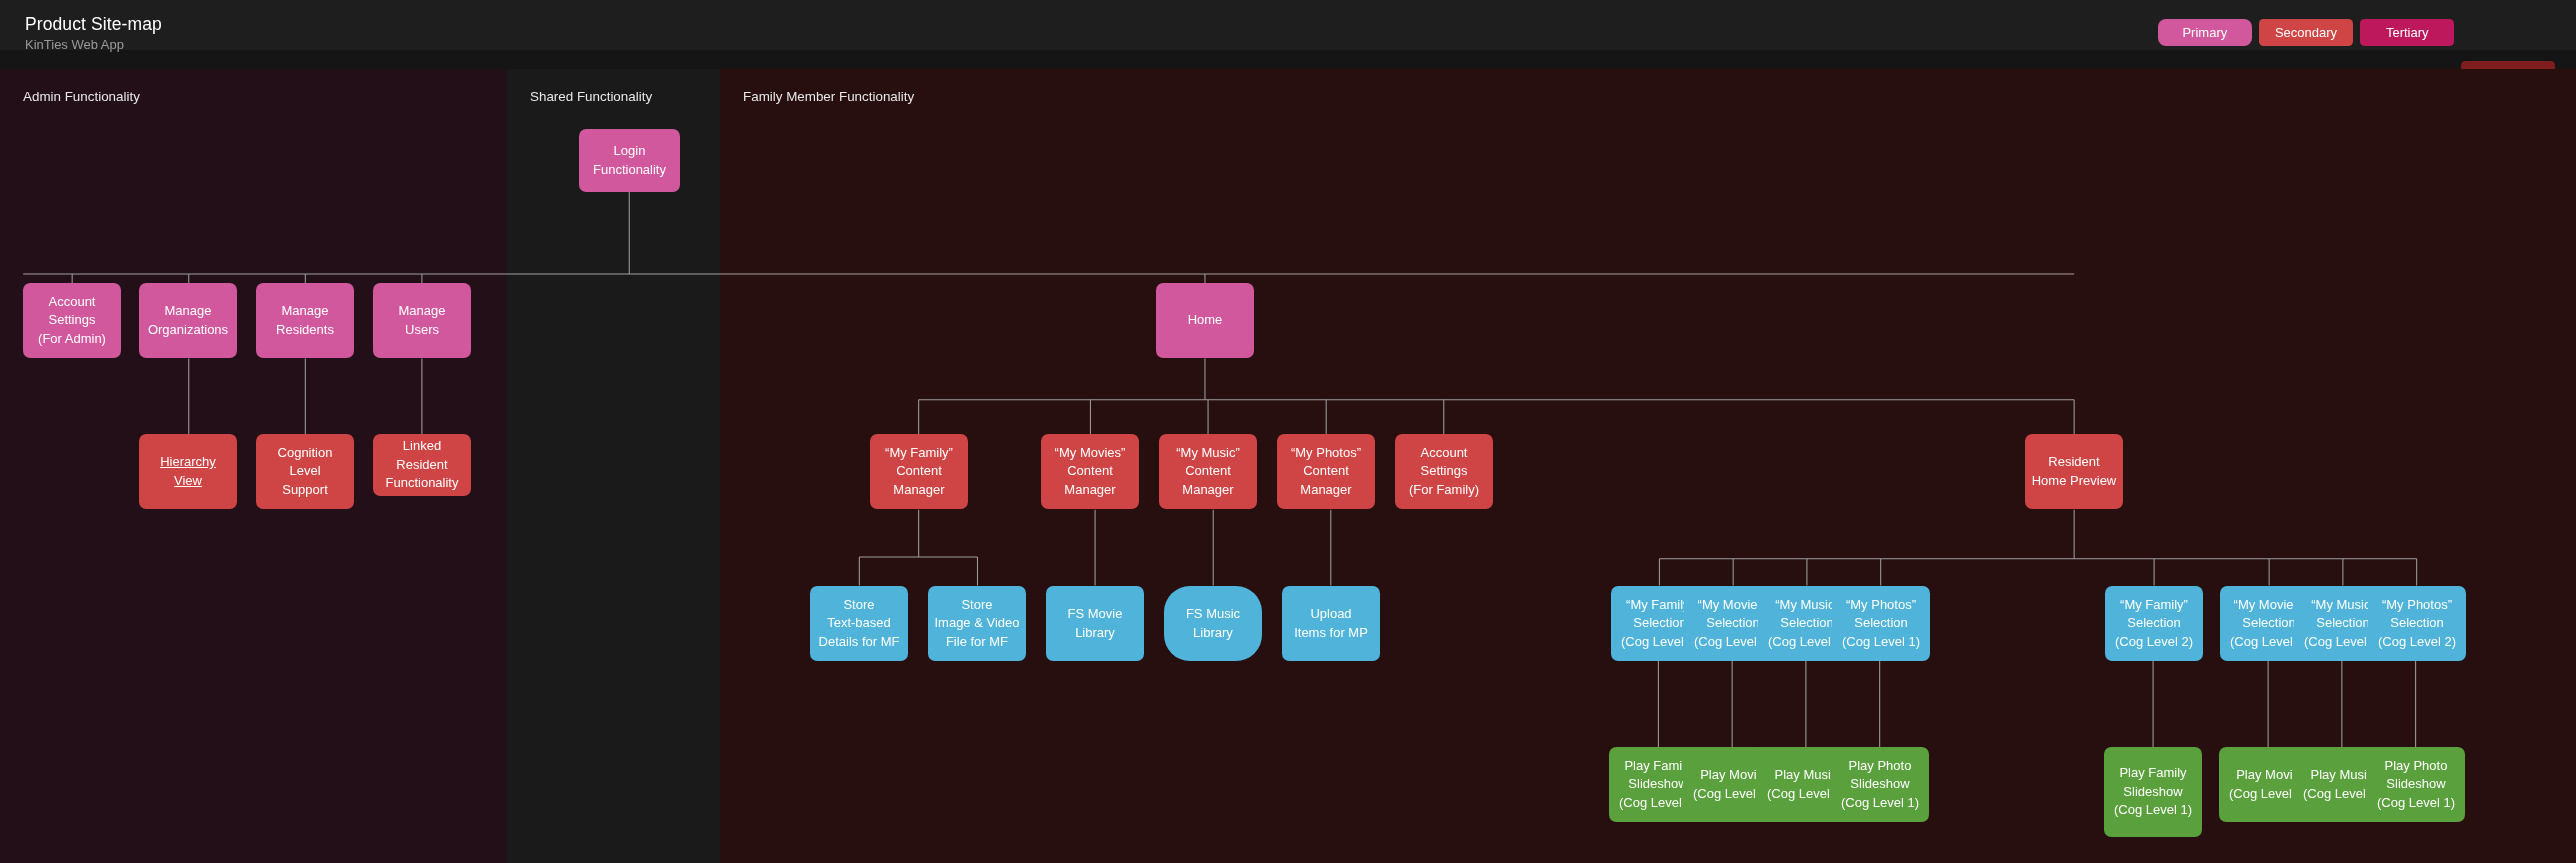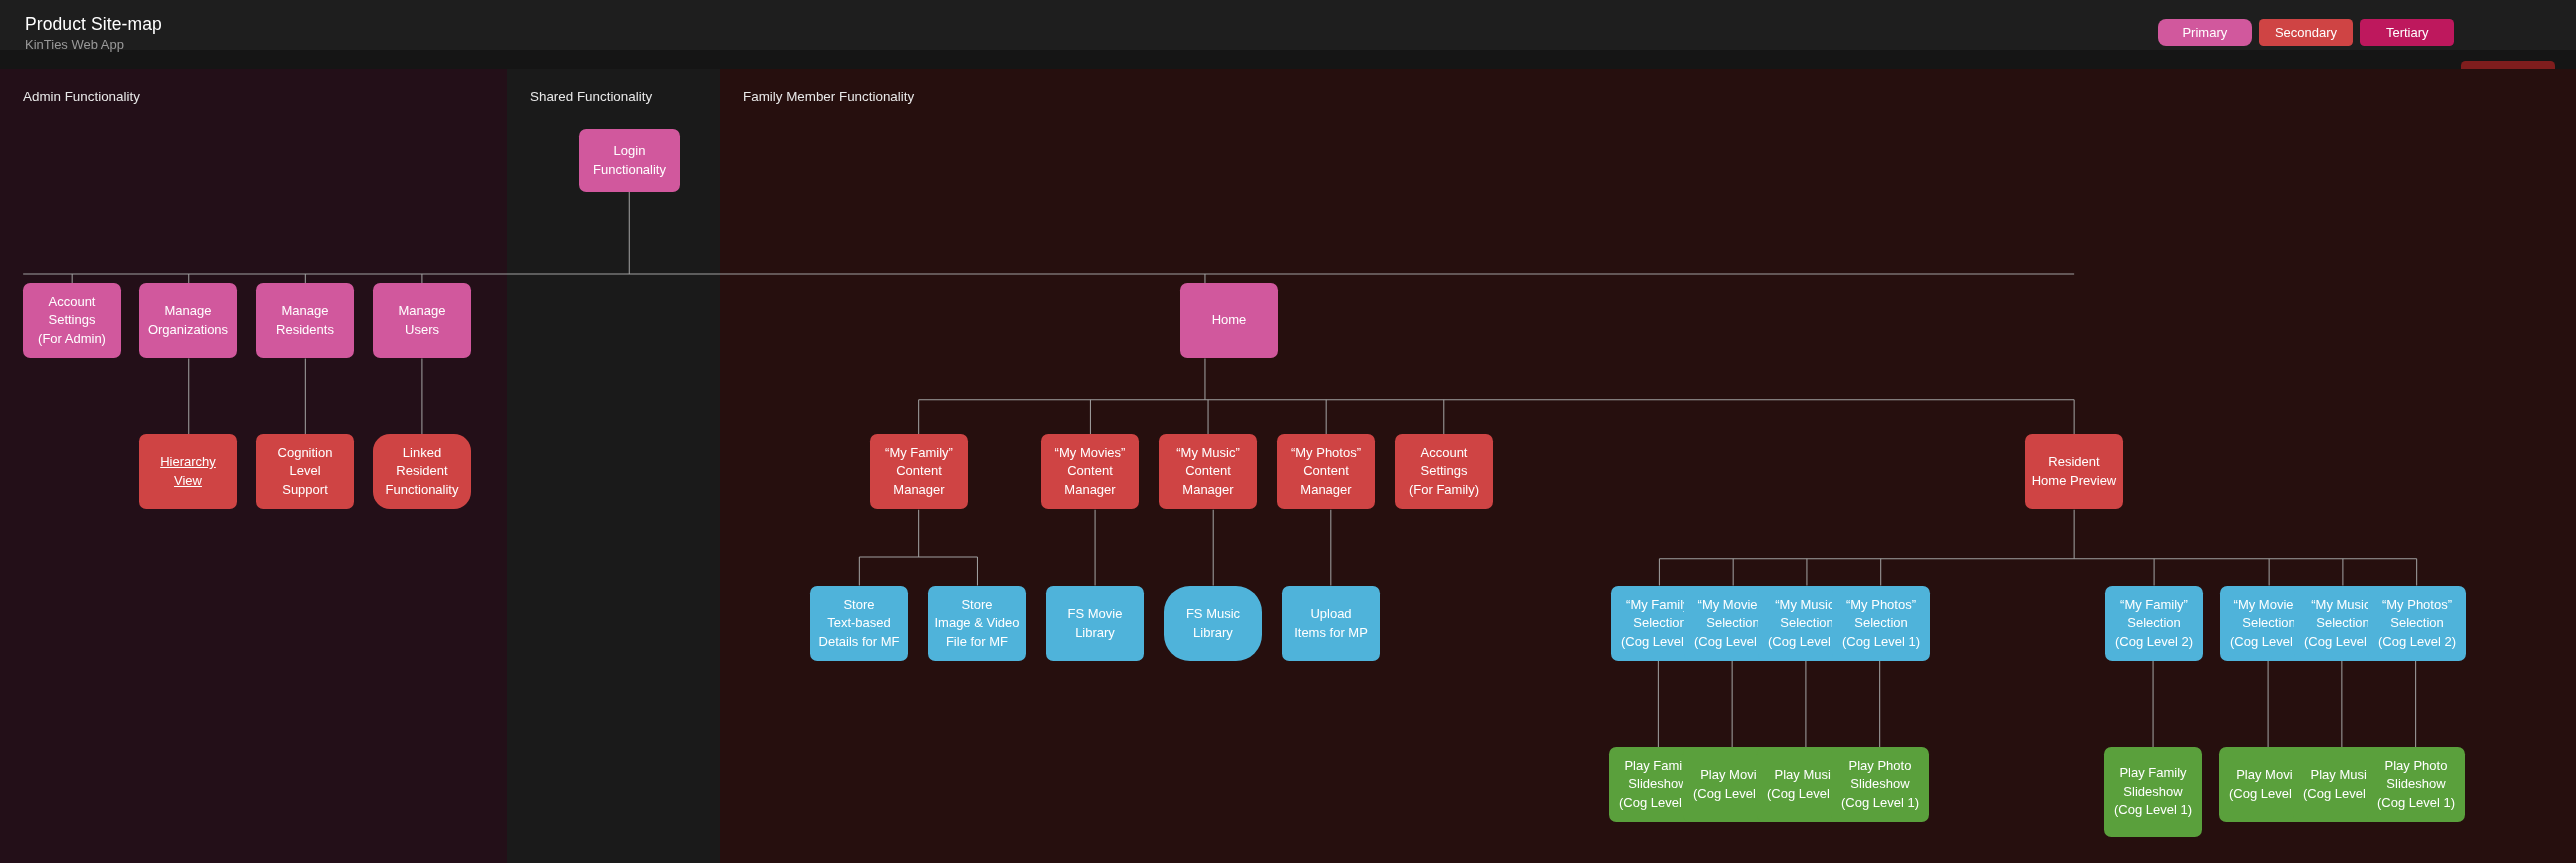--- a/index.html
+++ b/index.html
@@ -144,24 +144,24 @@
 Organizations</div>
       <div class="node n-primary" style="left: 256px; top: 283px; width: 98px; height: 75px;">Manage
 Residents</div>
       <div class="node n-primary" style="left: 373px; top: 283px; width: 98px; height: 75px;">Manage
 Users</div>
       <div class="node n-secondary" style="left: 139px; top: 434px; width: 98px; height: 75px; text-decoration: underline;">Hierarchy
 View</div>
       <div class="node n-secondary" style="left: 256px; top: 434px; width: 98px; height: 75px;">Cognition
 Level
 Support</div>
-      <div class="node n-secondary" style="left: 373px; top: 434px; width: 98px; height: 75px; border-radius: 17px;">Linked
+      <div class="node n-secondary" style="left: 373px; top: 434px; width: 98px; height: 62px;">Linked
 Resident
 Functionality</div>
-      <div class="node n-primary" style="left: 1156px; top: 283px; width: 98px; height: 75px; margin-left: 24px;">Home</div>
+      <div class="node n-primary" style="left: 1156px; top: 283px; width: 98px; height: 75px;">Home</div>
       <div class="node n-secondary" style="left: 870px; top: 434px; width: 98px; height: 75px;">“My Family”
 Content
 Manager</div>
       <div class="node n-secondary" style="left: 1041px; top: 434px; width: 98px; height: 75px;">“My Movies”
 Content
 Manager</div>
       <div class="node n-secondary" style="left: 1159px; top: 434px; width: 98px; height: 75px;">“My Music”
 Content
 Manager</div>
       <div class="node n-secondary" style="left: 1277px; top: 434px; width: 98px; height: 75px;">“My Photos”

